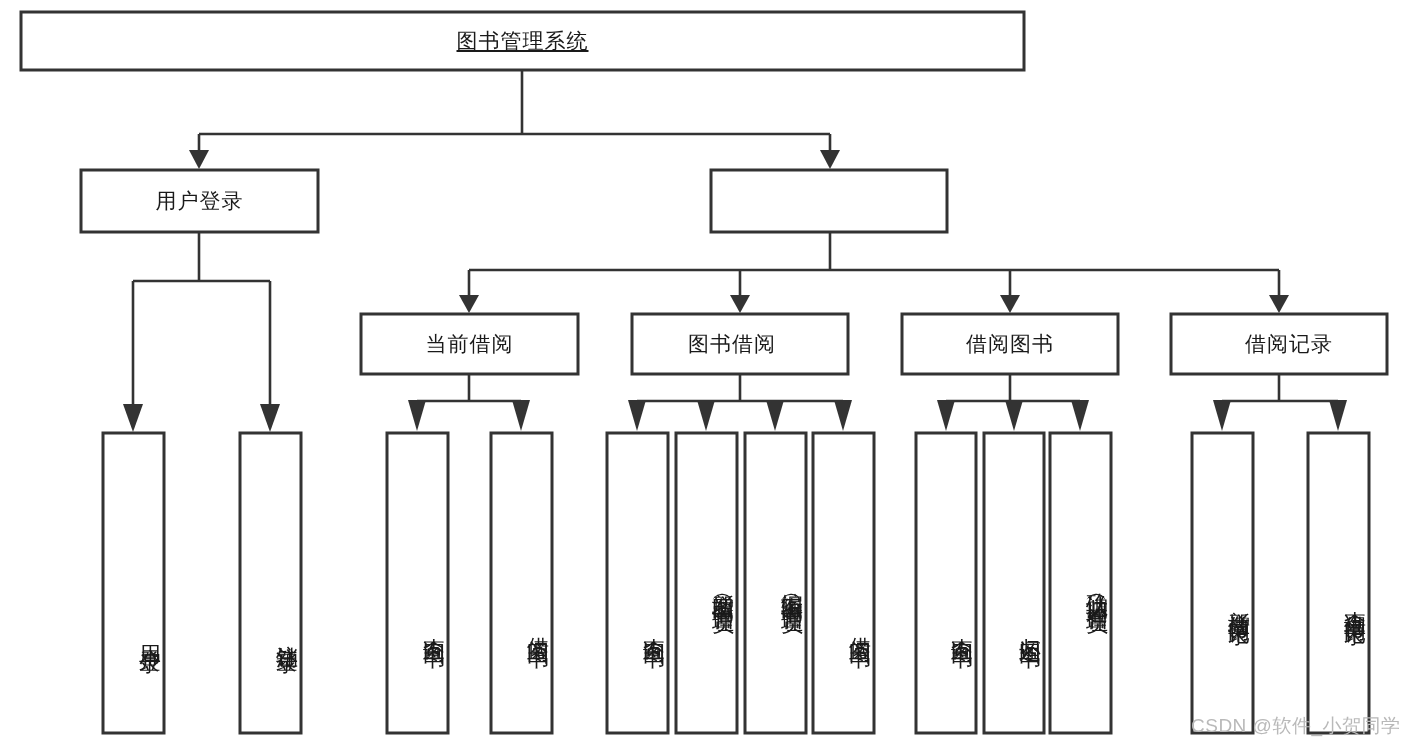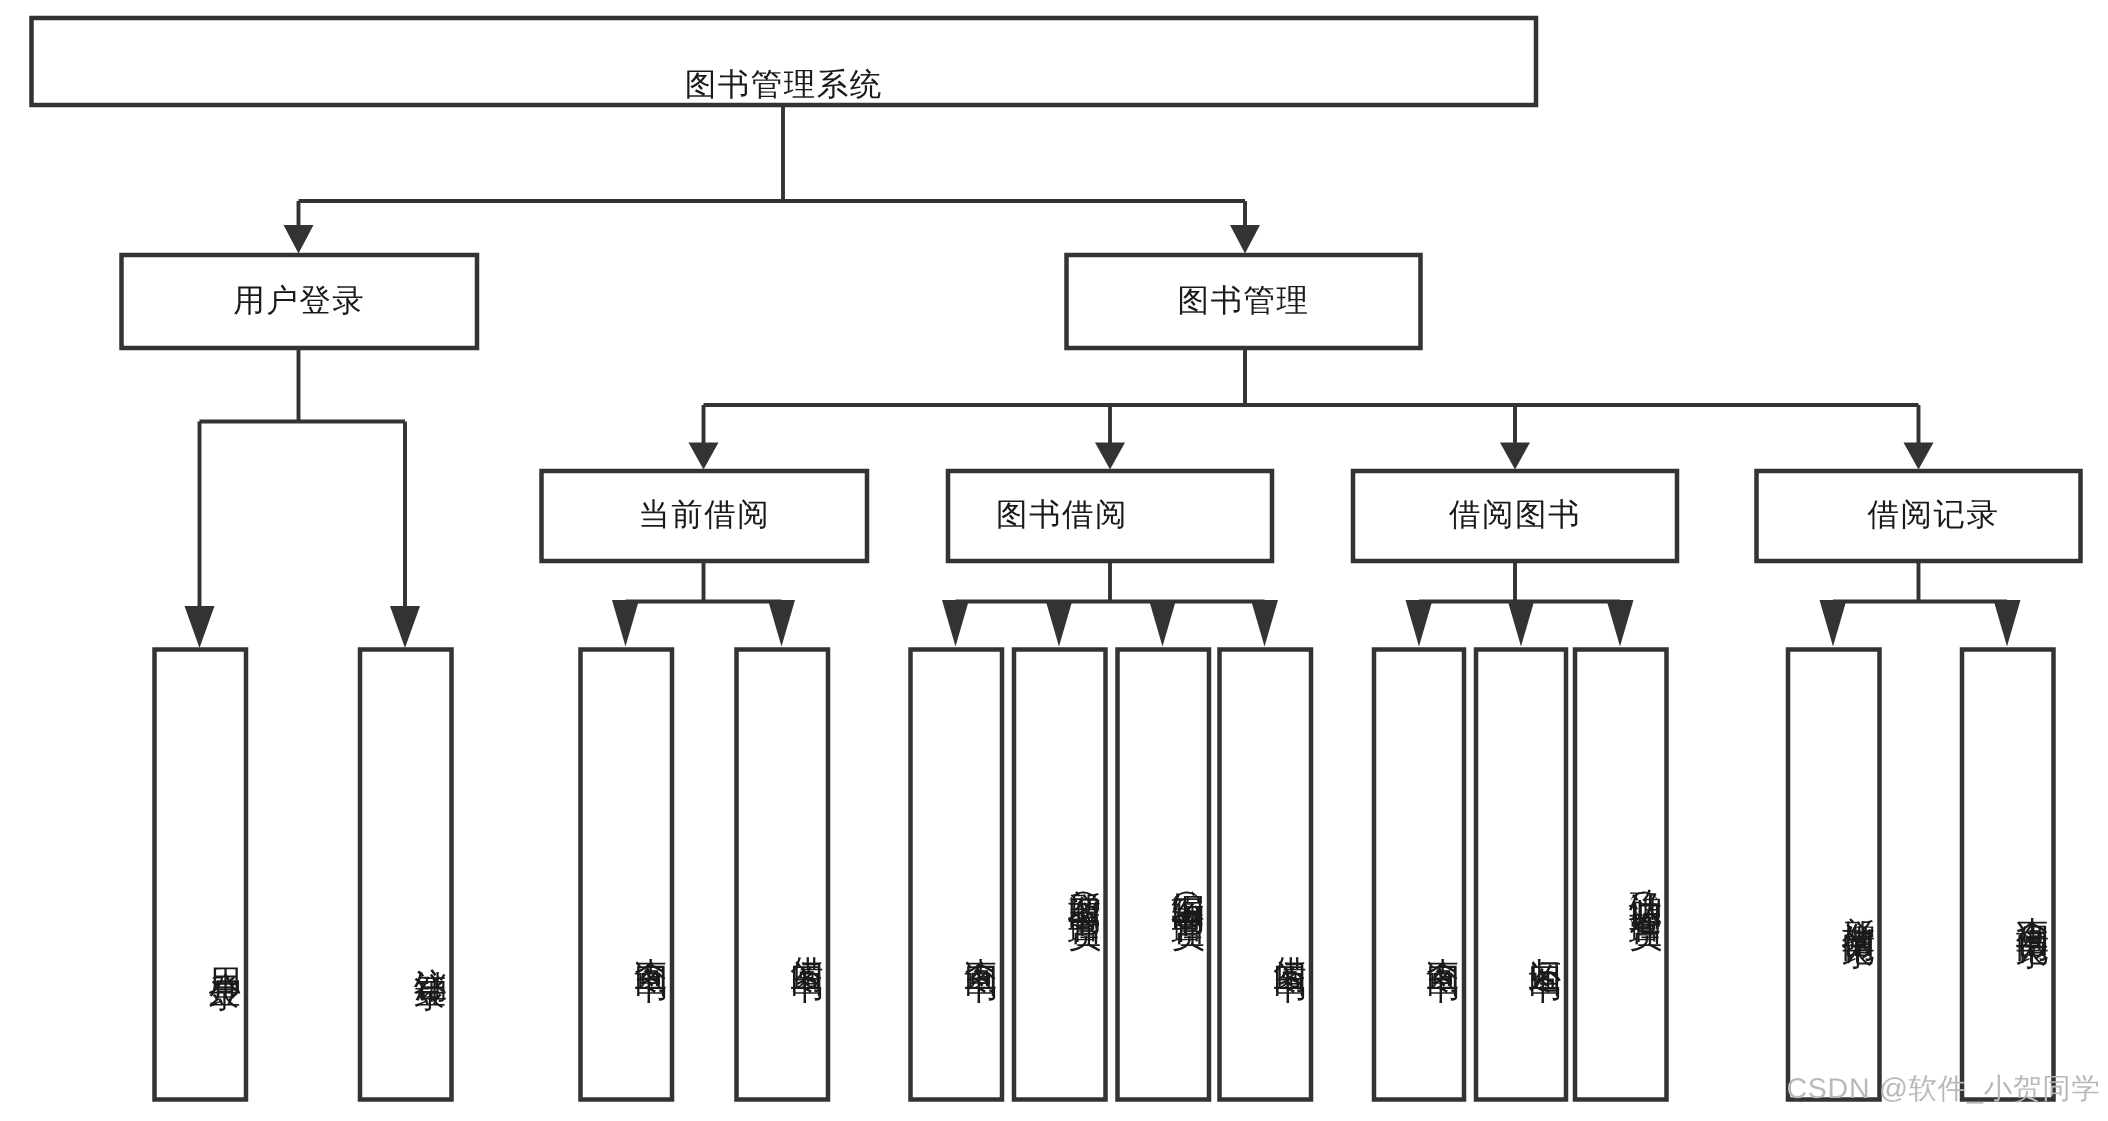--- a/index.html
+++ b/index.html
@@ -161,27 +161,26 @@
 
       <rect x="916" y="433" width="60" height="300"></rect>
       <rect x="984" y="433" width="60" height="300"></rect>
       <rect x="1050" y="433" width="61" height="300"></rect>
 
       <rect x="1192" y="433" width="61" height="300"></rect>
       <rect x="1308" y="433" width="61" height="300"></rect>
     </g>
   </svg>
 
-  <div class="node-label horiz" style="left:21px; top:28px; width:1003px; height:58px;">图书管理系统</div>
+  <div class="node-label horiz" style="left:21px; top:12px; width:1003px; height:58px;text-decoration:underline;">图书管理系统</div>
 
   <div class="node-label horiz" style="left:81px; top:170px; width:237px; height:62px;">用户登录</div>
-  <div class="node-label horiz" style="left:711px; top:170px; width:236px; height:62px;">图书管理</div>
 
   <div class="node-label horiz" style="left:361px; top:314px; width:217px; height:60px;">当前借阅</div>
-  <div class="node-label horiz" style="left:608px; top:314px; width:200px; height:60px;">图书借阅</div>
+  <div class="node-label horiz" style="left:632px; top:314px; width:200px; height:60px;">图书借阅</div>
   <div class="node-label horiz" style="left:902px; top:314px; width:216px; height:60px;">借阅图书</div>
   <div class="node-label horiz" style="left:1171px; top:314px; width:216px; height:60px;padding-left:20px;">借阅记录</div>
 
   <div class="node-label vert" style="left:103px; top:523px; width:61px; height:210px;">用户登录</div>
   <div class="node-label vert" style="left:240px; top:523px; width:61px; height:210px;">注销登录</div>
 
   <div class="node-label vert" style="left:387px; top:508px; width:61px; height:225px;">查询图书</div>
   <div class="node-label vert" style="left:491px; top:508px; width:61px; height:225px;">借阅图书</div>
 
   <div class="node-label vert" style="left:607px; top:508px; width:61px; height:225px;">查询图书</div>

